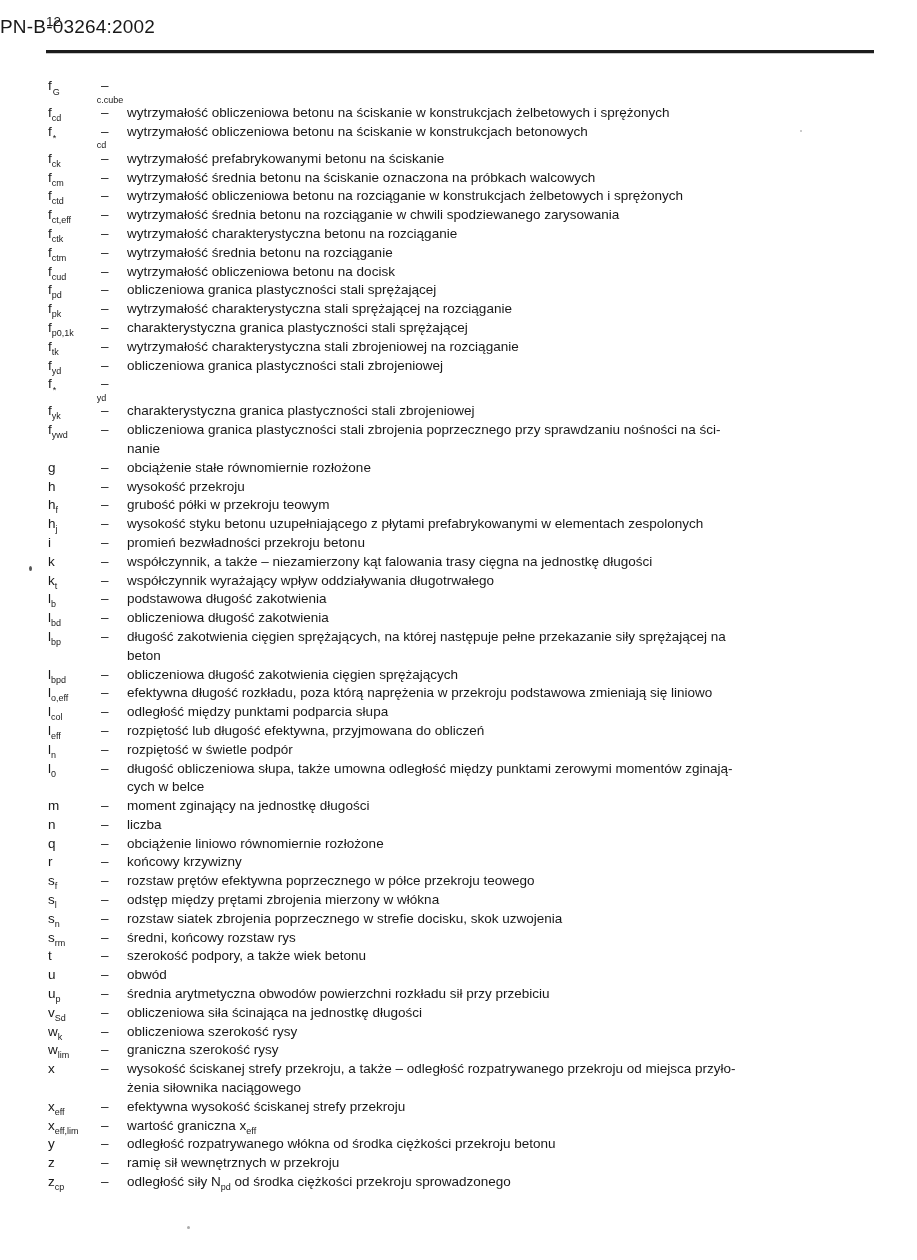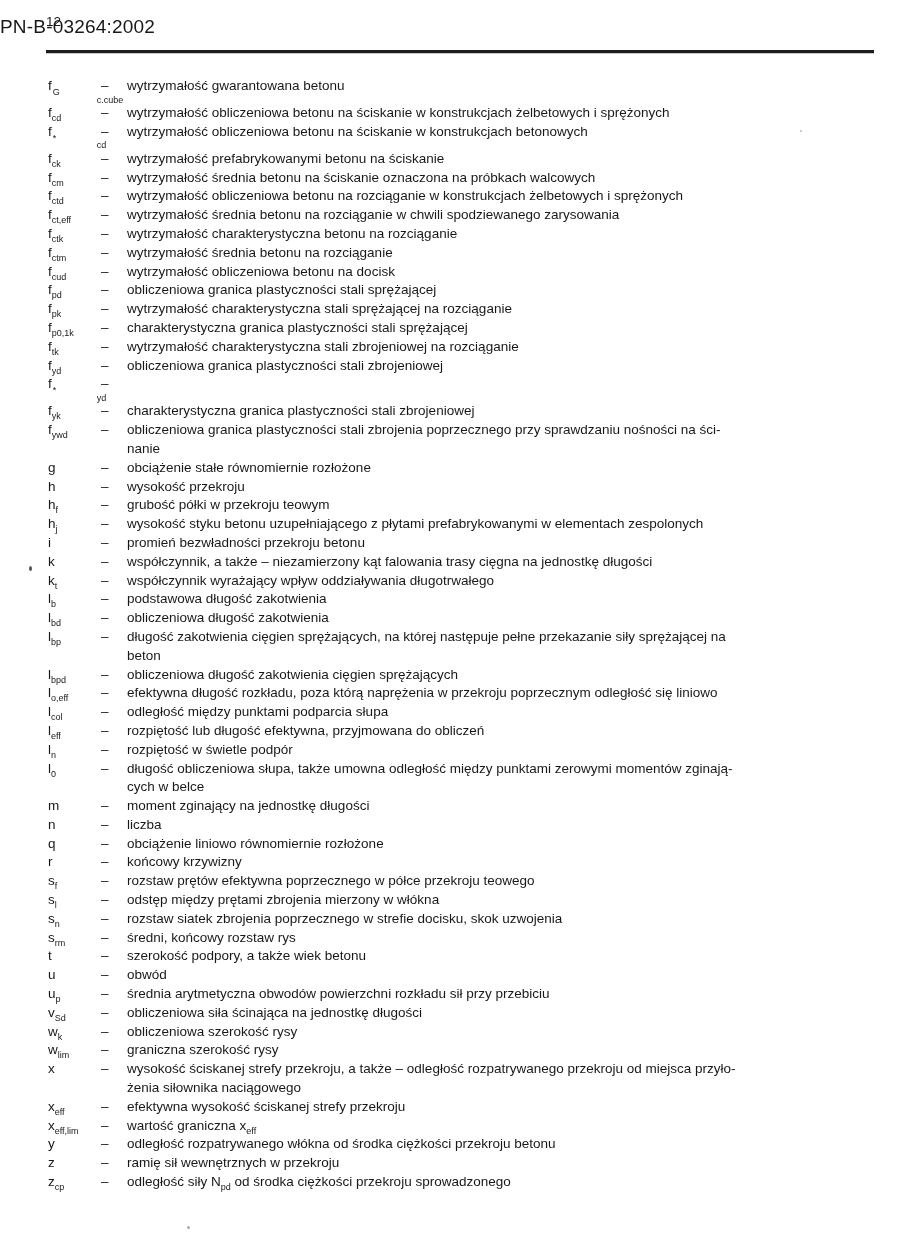--- a/index.html
+++ b/index.html
@@ -77,21 +77,20 @@
   <div class="header-rule"></div>
 </div>
 
 <div class="symbol-list" id="symbol-list">
     <div class="row">
     <span class="sym">f<span class="stack">
           <span class="s-top">G</span>
           <span class="s-bot">c.cube</span>
         </span></span>
     <span class="dash">–</span>
-    <span class="desc">wytrzymałość gwarantowana betonu</span>
   </div>
     <div class="row">
     <span class="sym">f<sub>cd</sub></span>
     <span class="dash">–</span>
     <span class="desc">wytrzymałość obliczeniowa betonu na ściskanie w konstrukcjach żelbetowych i sprężonych</span>
   </div>
     <div class="row">
     <span class="sym">f<span class="stack">
           <span class="s-top">*</span>
           <span class="s-bot">cd</span>
@@ -227,21 +226,21 @@
     <span class="desc">długość zakotwienia cięgien sprężających, na której następuje pełne przekazanie siły sprężającej na<br>beton</span>
   </div>
     <div class="row">
     <span class="sym">l<sub>bpd</sub></span>
     <span class="dash">–</span>
     <span class="desc">obliczeniowa długość zakotwienia cięgien sprężających</span>
   </div>
     <div class="row">
     <span class="sym">l<sub>o,eff</sub></span>
     <span class="dash">–</span>
-    <span class="desc">efektywna długość rozkładu, poza którą naprężenia w przekroju poprzecznym odległość się liniowo</span>
+    <span class="desc">efektywna długość rozkładu, poza którą naprężenia w przekroju podstawowa zmieniają się liniowo</span>
   </div>
     <div class="row">
     <span class="sym">l<sub>col</sub></span>
     <span class="dash">–</span>
     <span class="desc">odległość między punktami podparcia słupa</span>
   </div>
     <div class="row">
     <span class="sym">l<sub>eff</sub></span>
     <span class="dash">–</span>
     <span class="desc">rozpiętość lub długość efektywna, przyjmowana do obliczeń</span>

